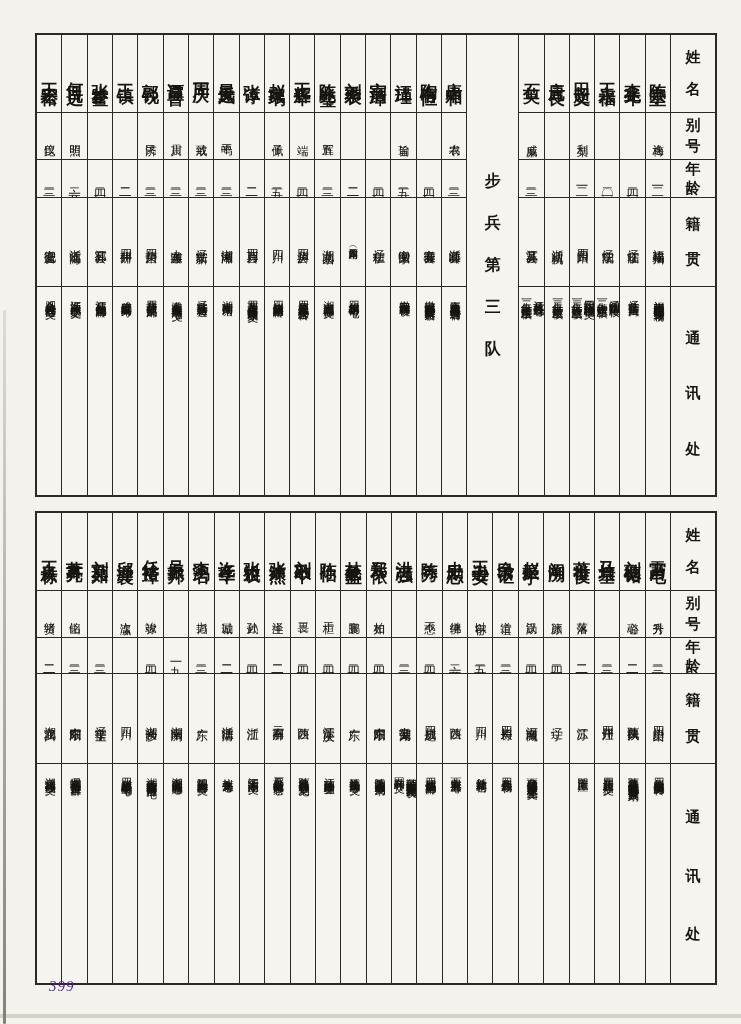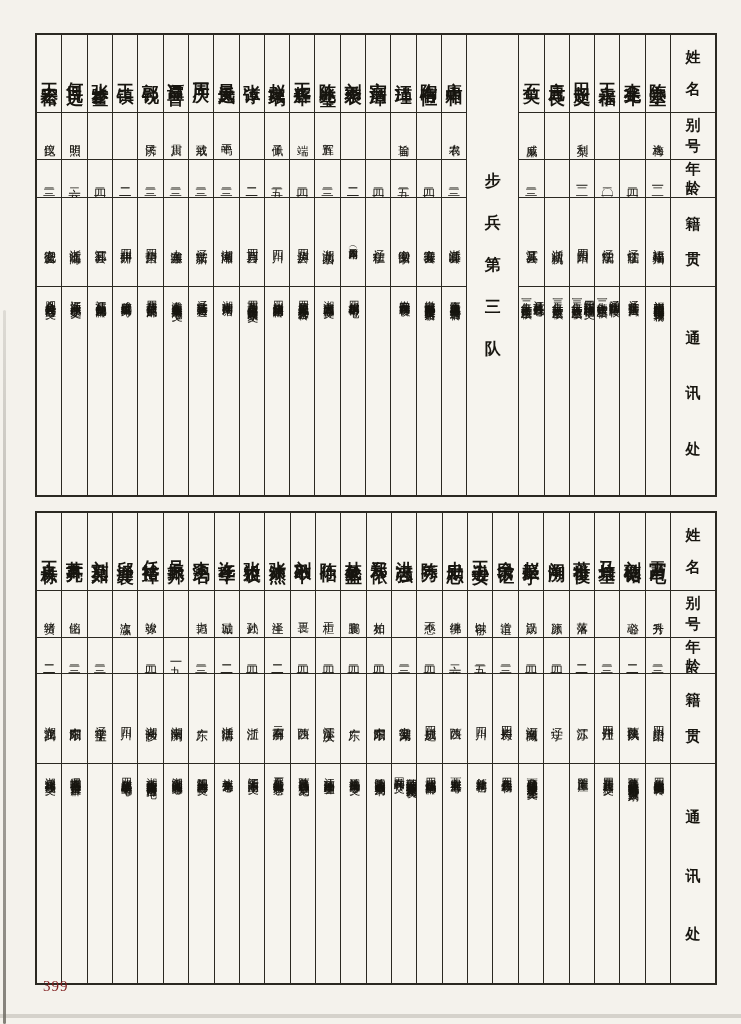--- a/index.html
+++ b/index.html
@@ -70,23 +70,23 @@
     justify-content:space-evenly;align-items:center;
   }
   .hstack .ch{font-size:15px;font-weight:600;}
   .divider-cell{flex:1 1 auto;border-bottom:none;}
   .dstack{
     display:flex;flex-direction:column;height:100%;width:100%;
     justify-content:center;align-items:center;gap:21px;
   }
   .dstack .ch{font-size:16px;font-weight:600;}
   .page-number{
-    position:absolute;left:43px;top:978px;
+    position:absolute;left:49px;top:978px;
     font-family:"Liberation Serif","DejaVu Serif",serif;
-    font-size:15px;color:#7f1d1d;letter-spacing:1px;
+    font-size:15px;color:#4c1d95;letter-spacing:1px;font-style:italic;
   }
 </style>
 </head>
 <body>
 
 <div class="page">
   <div class="gutter"></div>
   <div class="scanline"></div>
   <div class="roster top" id="table-0">
       <div class="col col-header">

